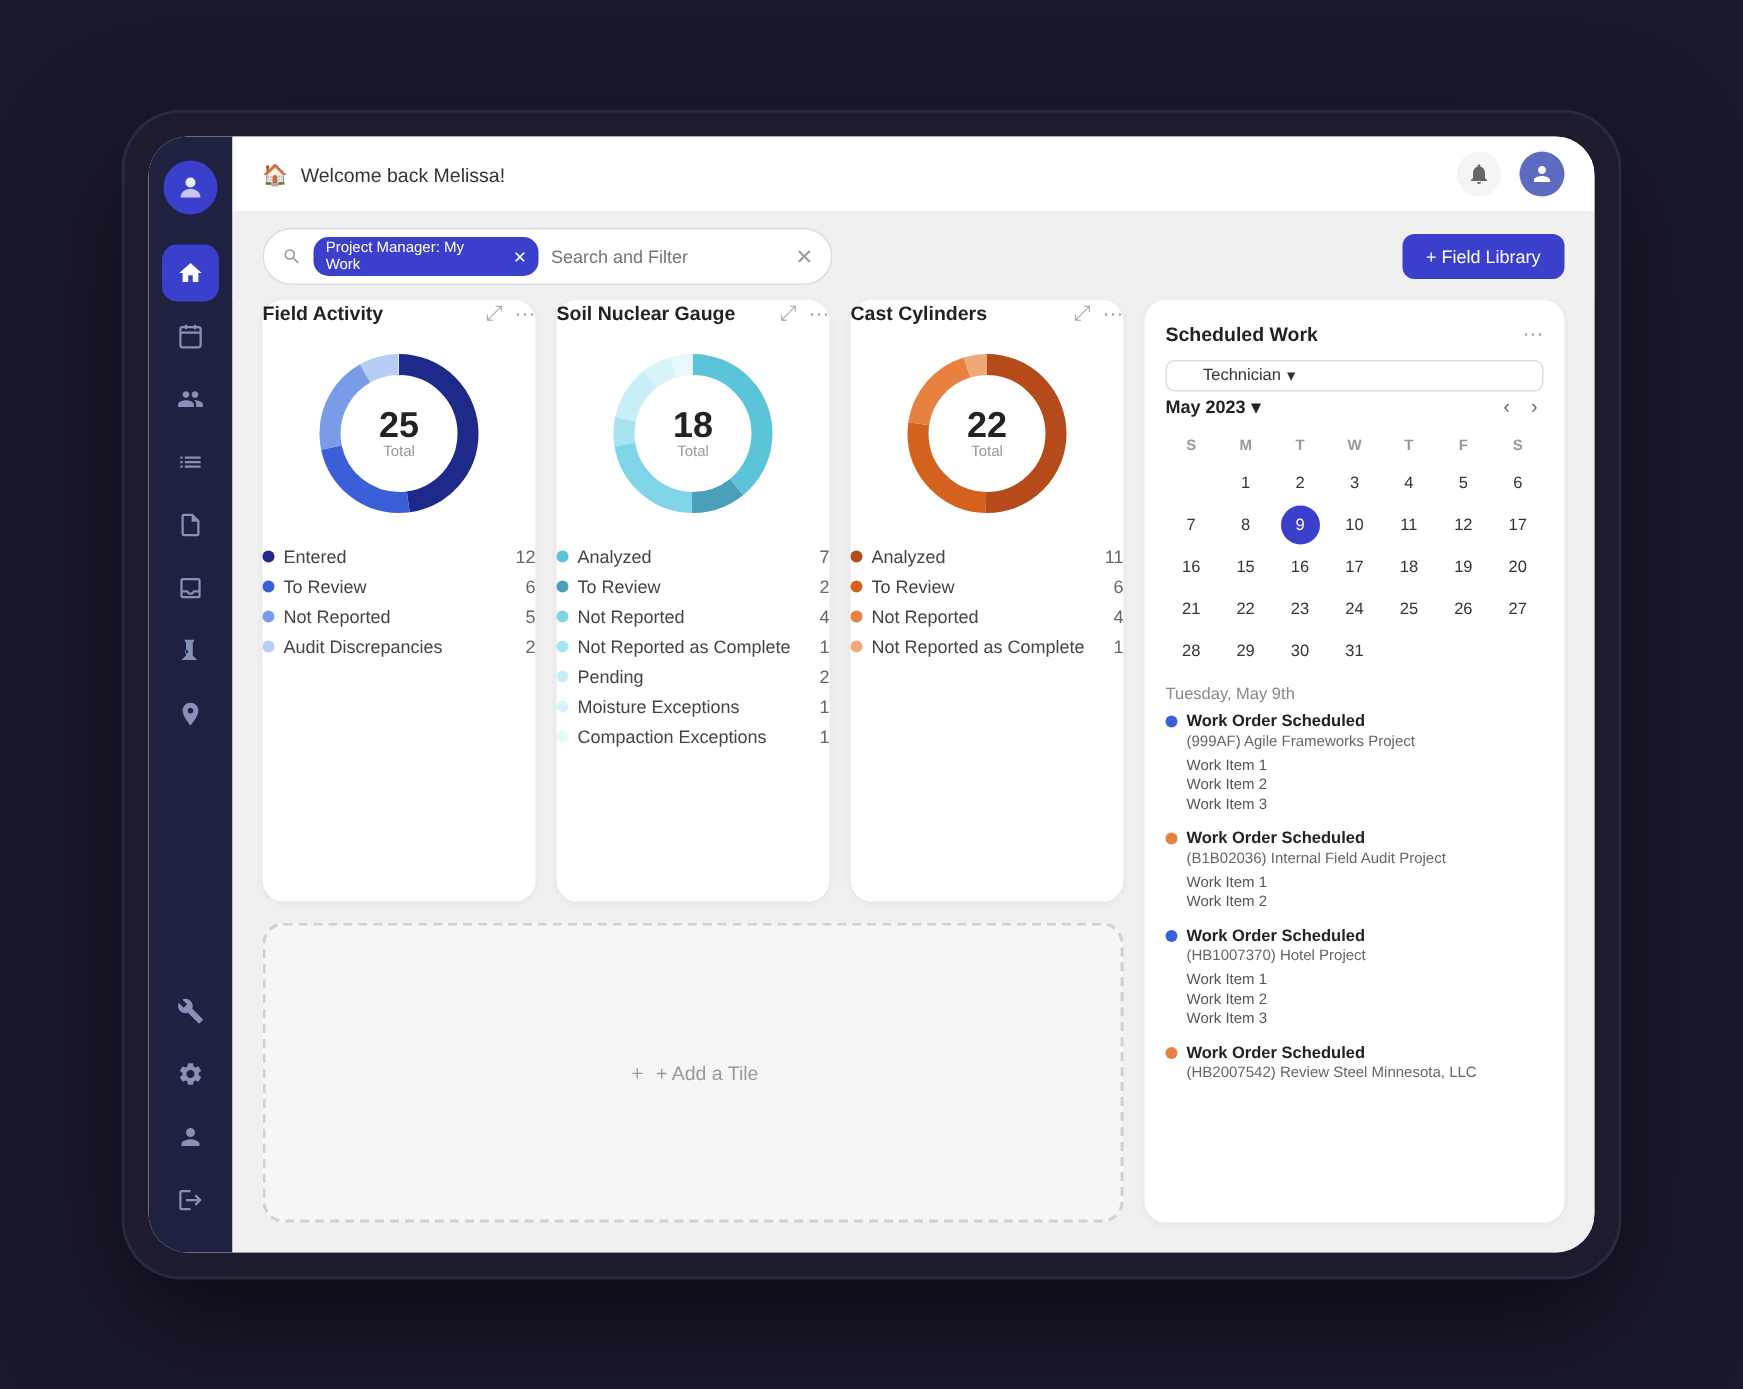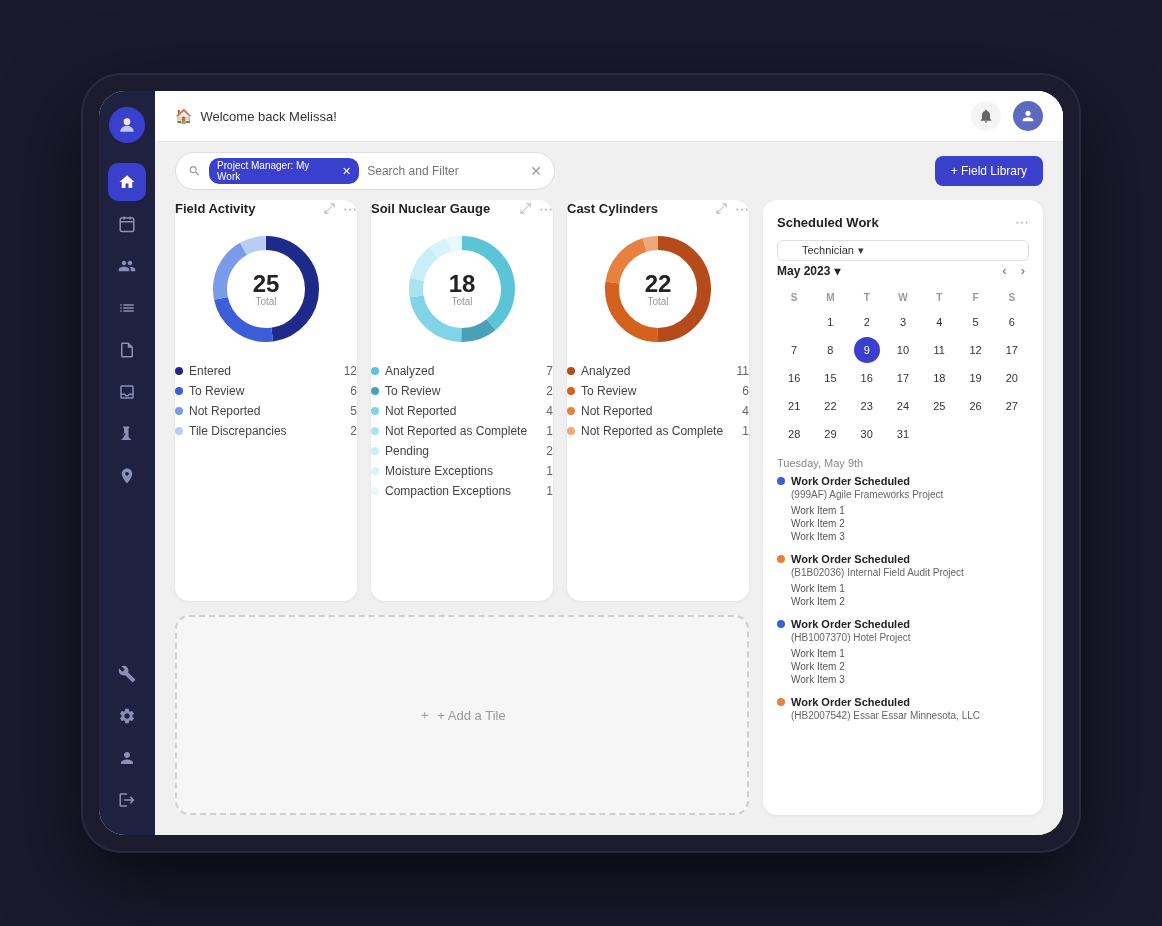--- a/index.html
+++ b/index.html
@@ -476,21 +476,21 @@
             <div class="legend-item">
               <div class="legend-left">
                   <div class="legend-dot" style="background:#7a9ce8"></div>
                   <span>Not Reported</span>
                 </div>
               <span class="legend-value">5</span>
             </div>
             <div class="legend-item">
               <div class="legend-left">
                   <div class="legend-dot" style="background:#b8cdf5"></div>
-                  <span>Tile Discrepancies</span>
+                  <span>Audit Discrepancies</span>
                 </div>
               <span class="legend-value">2</span>
             </div>
           </div>
         </div>
 
         <div class="card">
           <div class="card-header">
             <span class="card-title">Soil Nuclear Gauge</span>
             <div class="card-actions">
@@ -723,21 +723,21 @@
             <div class="work-item">Work Item 1</div>
             <div class="work-item">Work Item 2</div>
             <div class="work-item">Work Item 3</div>
           </div>
 
           <div class="work-order">
             <div class="work-order-title">
               <div class="wo-dot" style="background:#e88040"></div>
               <span>Work Order Scheduled</span>
             </div>
-            <div class="work-order-project">(HB2007542) Essar Essar Minnesota, LLC</div>
+            <div class="work-order-project">(HB2007542) Review Steel Minnesota, LLC</div>
           </div>
         </div>
 
         <div class="add-tile">
           <span>＋</span>
           <span>+ Add a Tile</span>
         </div>
 
       </div>
     </div>

